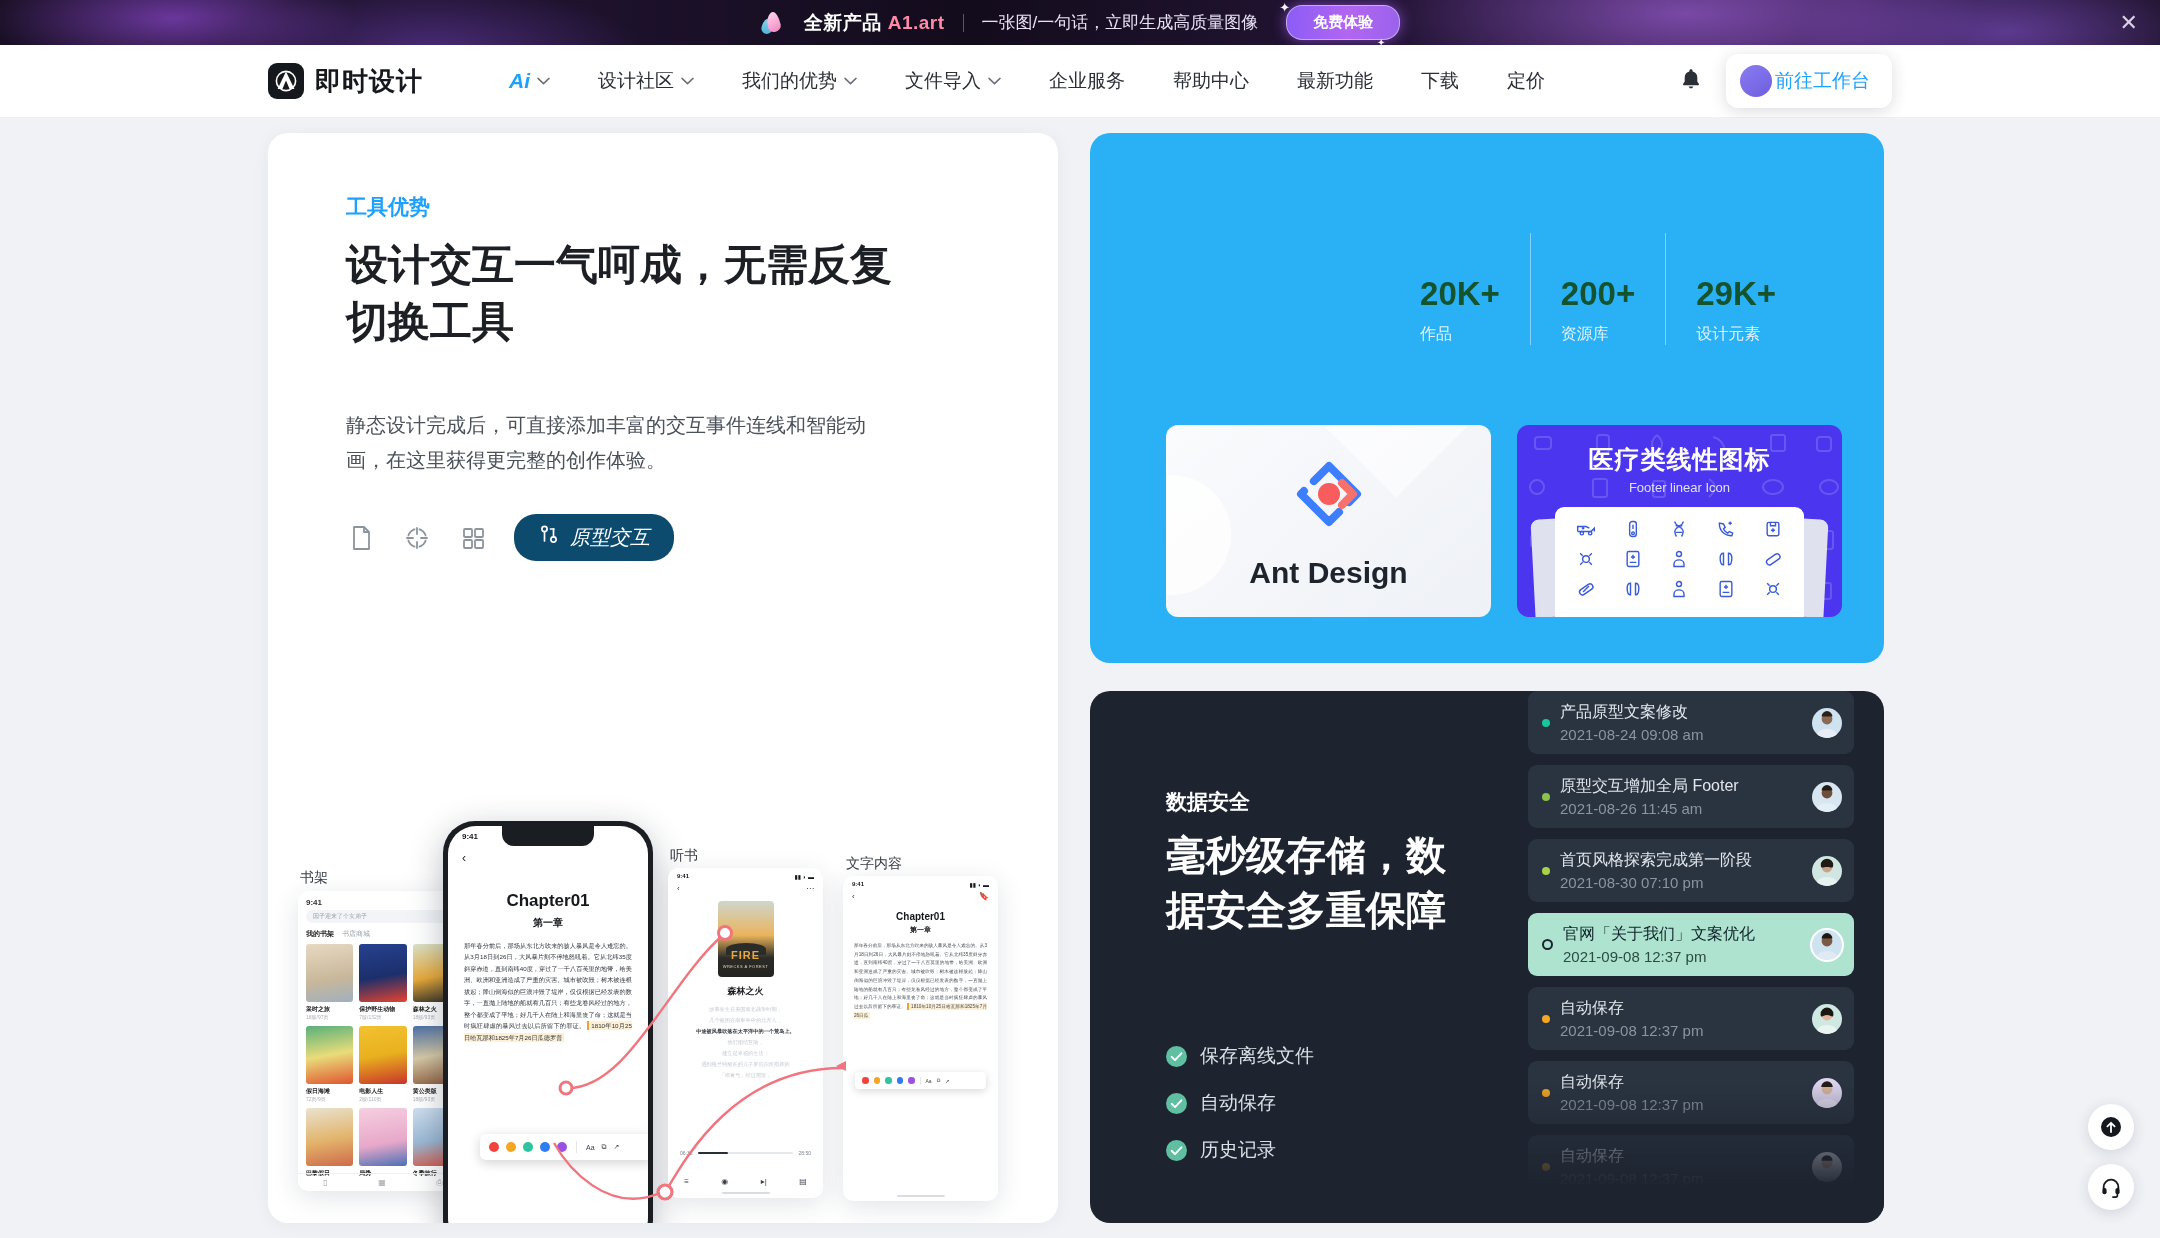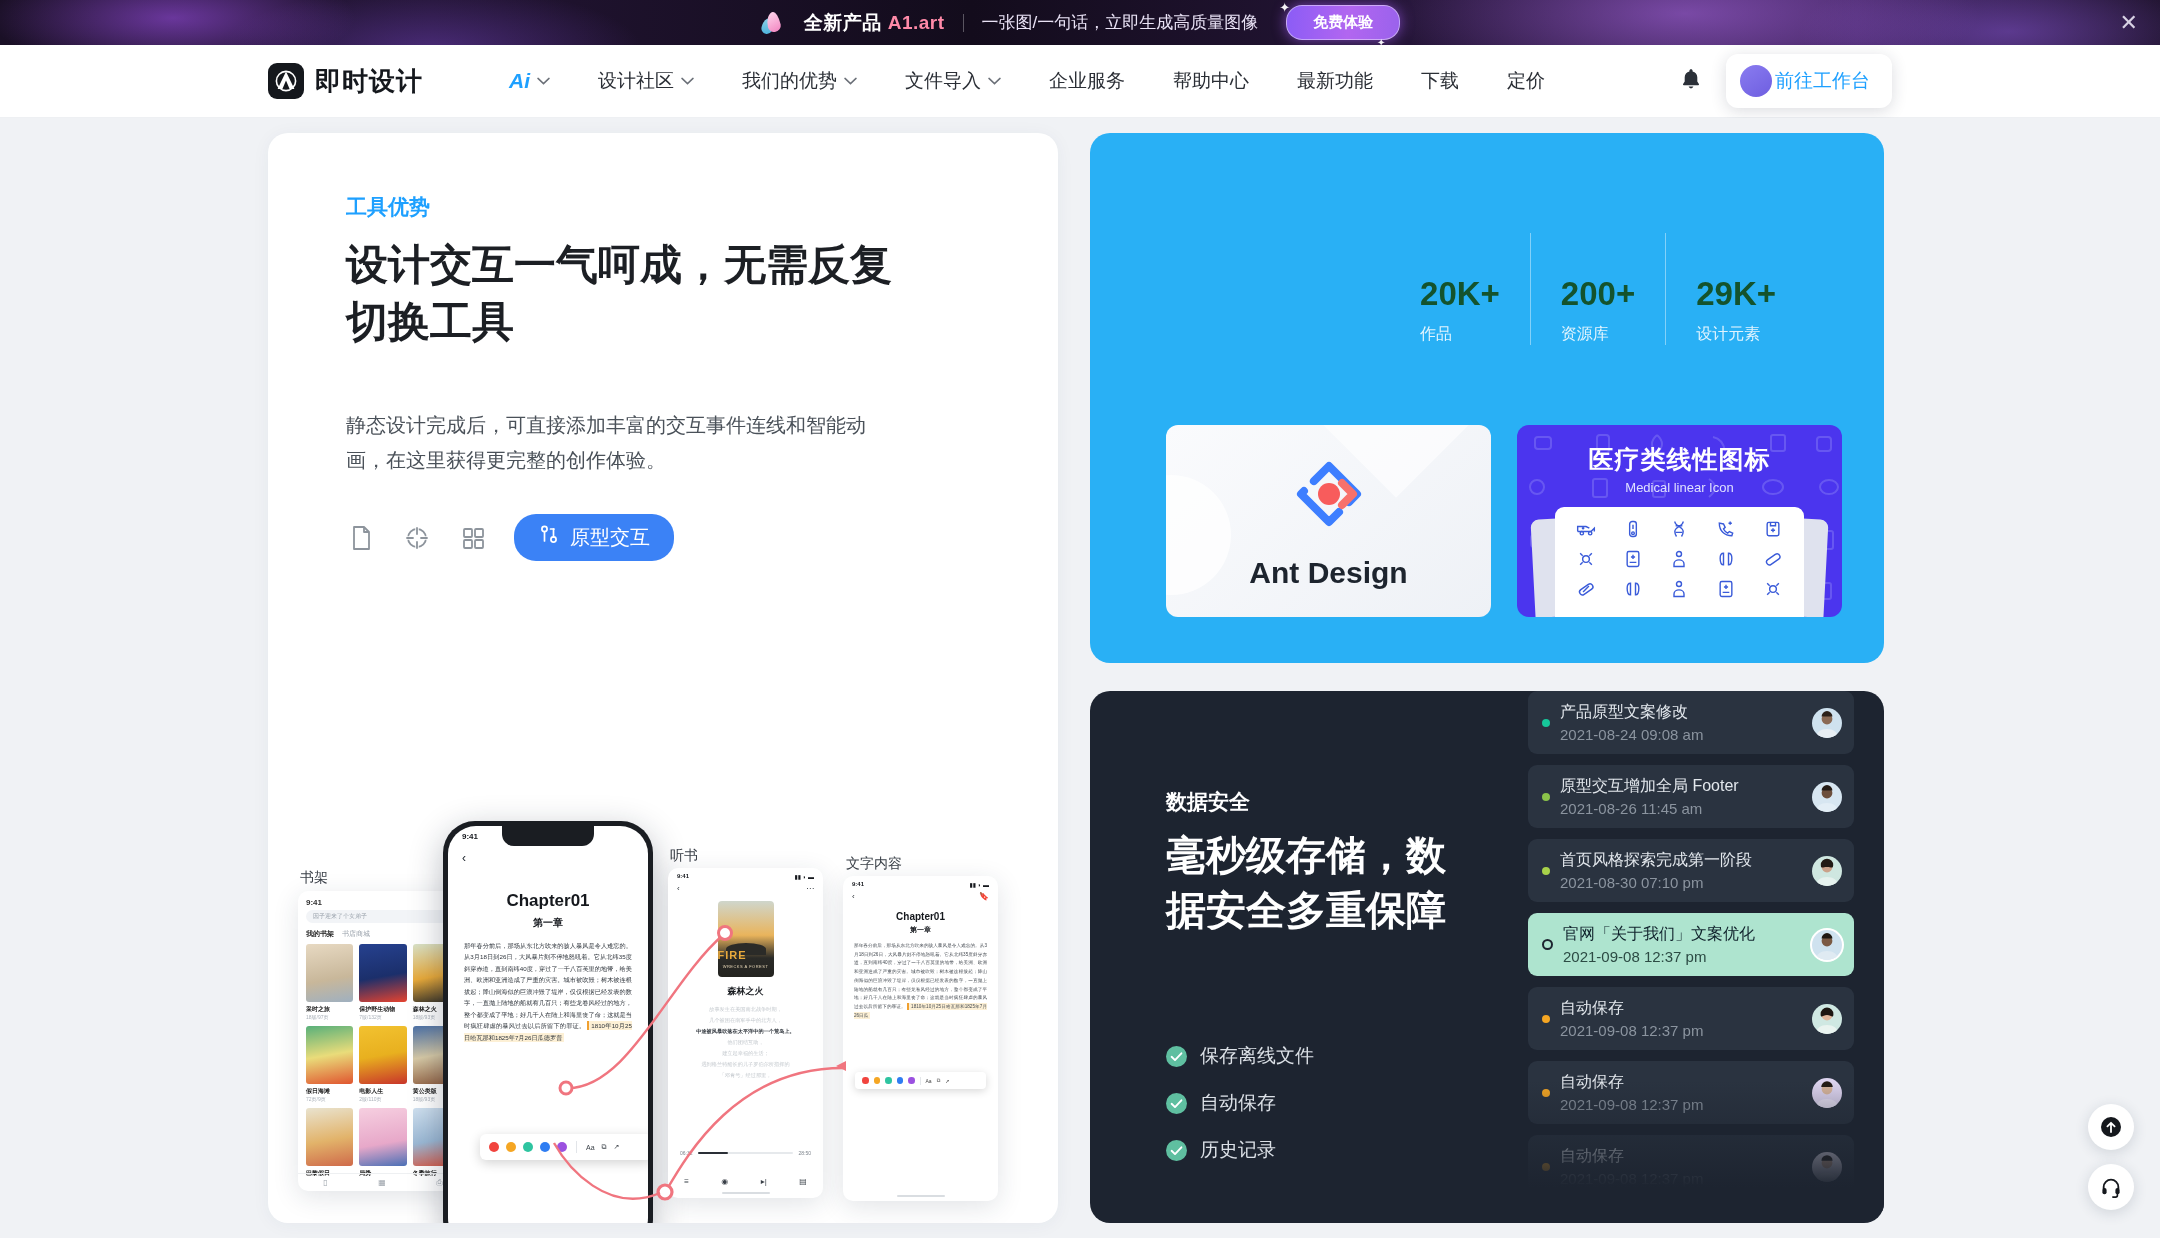--- a/index.html
+++ b/index.html
@@ -134,22 +134,22 @@
   }
   .body-copy {
     font-size: 20px; color: #4a5159; line-height: 1.75;
     margin-top: 58px; max-width: 550px;
   }
   .tool-row { display: flex; align-items: center; gap: 26px; margin-top: 36px; }
   .tool-ico { width: 30px; height: 30px; color: #8d949c; }
   .tool-ico svg { display: block; }
   .pill {
     display: flex; align-items: center; gap: 10px;
-    background: #3b82f6; color: #fff; border-radius: 22px;
-    padding: 10px 24px; font-size: 20px; cursor: pointer;
+    background: #0c4a6e; color: #fff; border-radius: 22px;
+    padding: 10px 24px; font-size: 20px; cursor: pointer; font-style: italic;
   }
 
   
   .stage { position: absolute; left: 0; top: 690px; width: 790px; height: 420px; }
   .shot-label { position: absolute; font-size: 14px; color: #3b4149; }
   .phone-card {
     position: absolute; background: #fff; border-radius: 10px;
     box-shadow: 0 6px 26px rgba(30,45,70,.13); overflow: hidden;
   }
 
@@ -210,21 +210,21 @@
     display: flex; justify-content: space-between; padding: 5px 9px 0;
     font-size: 6px; font-weight: bold; color: #15181d;
   }
   .mini-nav { display: flex; justify-content: space-between; padding: 4px 9px; font-size: 8px; color: #2a2f36; }
   .cover-fire {
     width: 56px; height: 76px; margin: 4px auto 0; border-radius: 4px;
     background: linear-gradient(180deg,#cfd6cc 0%,#e9b45c 45%,#2b2b28 75%,#23231f 100%);
     position: relative; overflow: hidden;
   }
   .cover-fire .f1 { position: absolute; left: 8px; top: 42px; width: 40px; height: 12px; background: #2b2b28; border-radius: 50% 50% 0 0; }
-  .cover-fire .ft { position: absolute; left: 0; right: 0; bottom: 16px; font-size: 11px; font-weight: bold; color: #e8a93c; letter-spacing: 1px; }
+  .cover-fire .ft { position: absolute; left: 0; right: 0; bottom: 16px; text-align: center; font-size: 11px; font-weight: bold; color: #e8a93c; letter-spacing: 1px; }
   .cover-fire .fs { position: absolute; left: 0; right: 0; bottom: 8px; text-align: center; font-size: 4px; color: #e8d8b8; letter-spacing: .5px; }
   .listen-title { text-align: center; font-size: 9px; font-weight: bold; margin-top: 8px; color: #15181d; }
   .listen-lines { padding: 8px 12px 0; text-align: center; }
   .listen-lines div { font-size: 5.2px; color: #c3c8cd; margin-bottom: 4px; }
   .listen-lines .dk { color: #2e343b; font-weight: bold; }
   .progress { position: absolute; left: 12px; right: 12px; bottom: 42px; display: flex; align-items: center; gap: 5px; }
   .progress .tm { font-size: 5px; color: #7d848c; }
   .progress .track { flex: 1; height: 2px; background: #e6e9ec; border-radius: 2px; position: relative; }
   .progress .track i { position: absolute; left: 0; top: 0; height: 2px; width: 32%; background: #2a2f36; border-radius: 2px; }
   .ctrl-bar { position: absolute; left: 0; right: 0; bottom: 12px; display: flex; justify-content: space-around; align-items: center; font-size: 8px; color: #3a4048; }
@@ -703,21 +703,21 @@
                   <rect x="302" y="106" width="14" height="18" rx="2"></rect>
                 <path d="M20 160 q11 8 0 18"></path>
                   <rect x="78" y="158" width="14" height="16" rx="2"></rect>
                   <path d="M138 158 q10 9 0 18"></path>
                 <circle cx="198" cy="168" r="8"></circle>
                   <ellipse cx="258" cy="168" rx="10" ry="7"></ellipse>
                   <rect x="300" y="158" width="14" height="16" rx="2"></rect>
               </g>
             </svg>
             <div class="med-t">医疗类线性图标</div>
-            <div class="med-s">Medical linear Icon</div>
+            <div class="med-s">Footer linear Icon</div>
             <div class="med-back-l"></div>
             <div class="med-back-r"></div>
             <div class="med-sheet">
               <span class="ic">
                   <svg width="20" height="20" viewBox="0 0 24 24" fill="none" stroke="#3a5bd9" stroke-width="1.7">
                     <path d="M2 15h16l4-4v4M2 15V9h10l4 2"></path>
                     <circle cx="7" cy="17" r="2"></circle>
                     <circle cx="17" cy="17" r="2"></circle>
                     <path d="M7 11h3M8.5 9.5v3"></path>
                   </svg>

